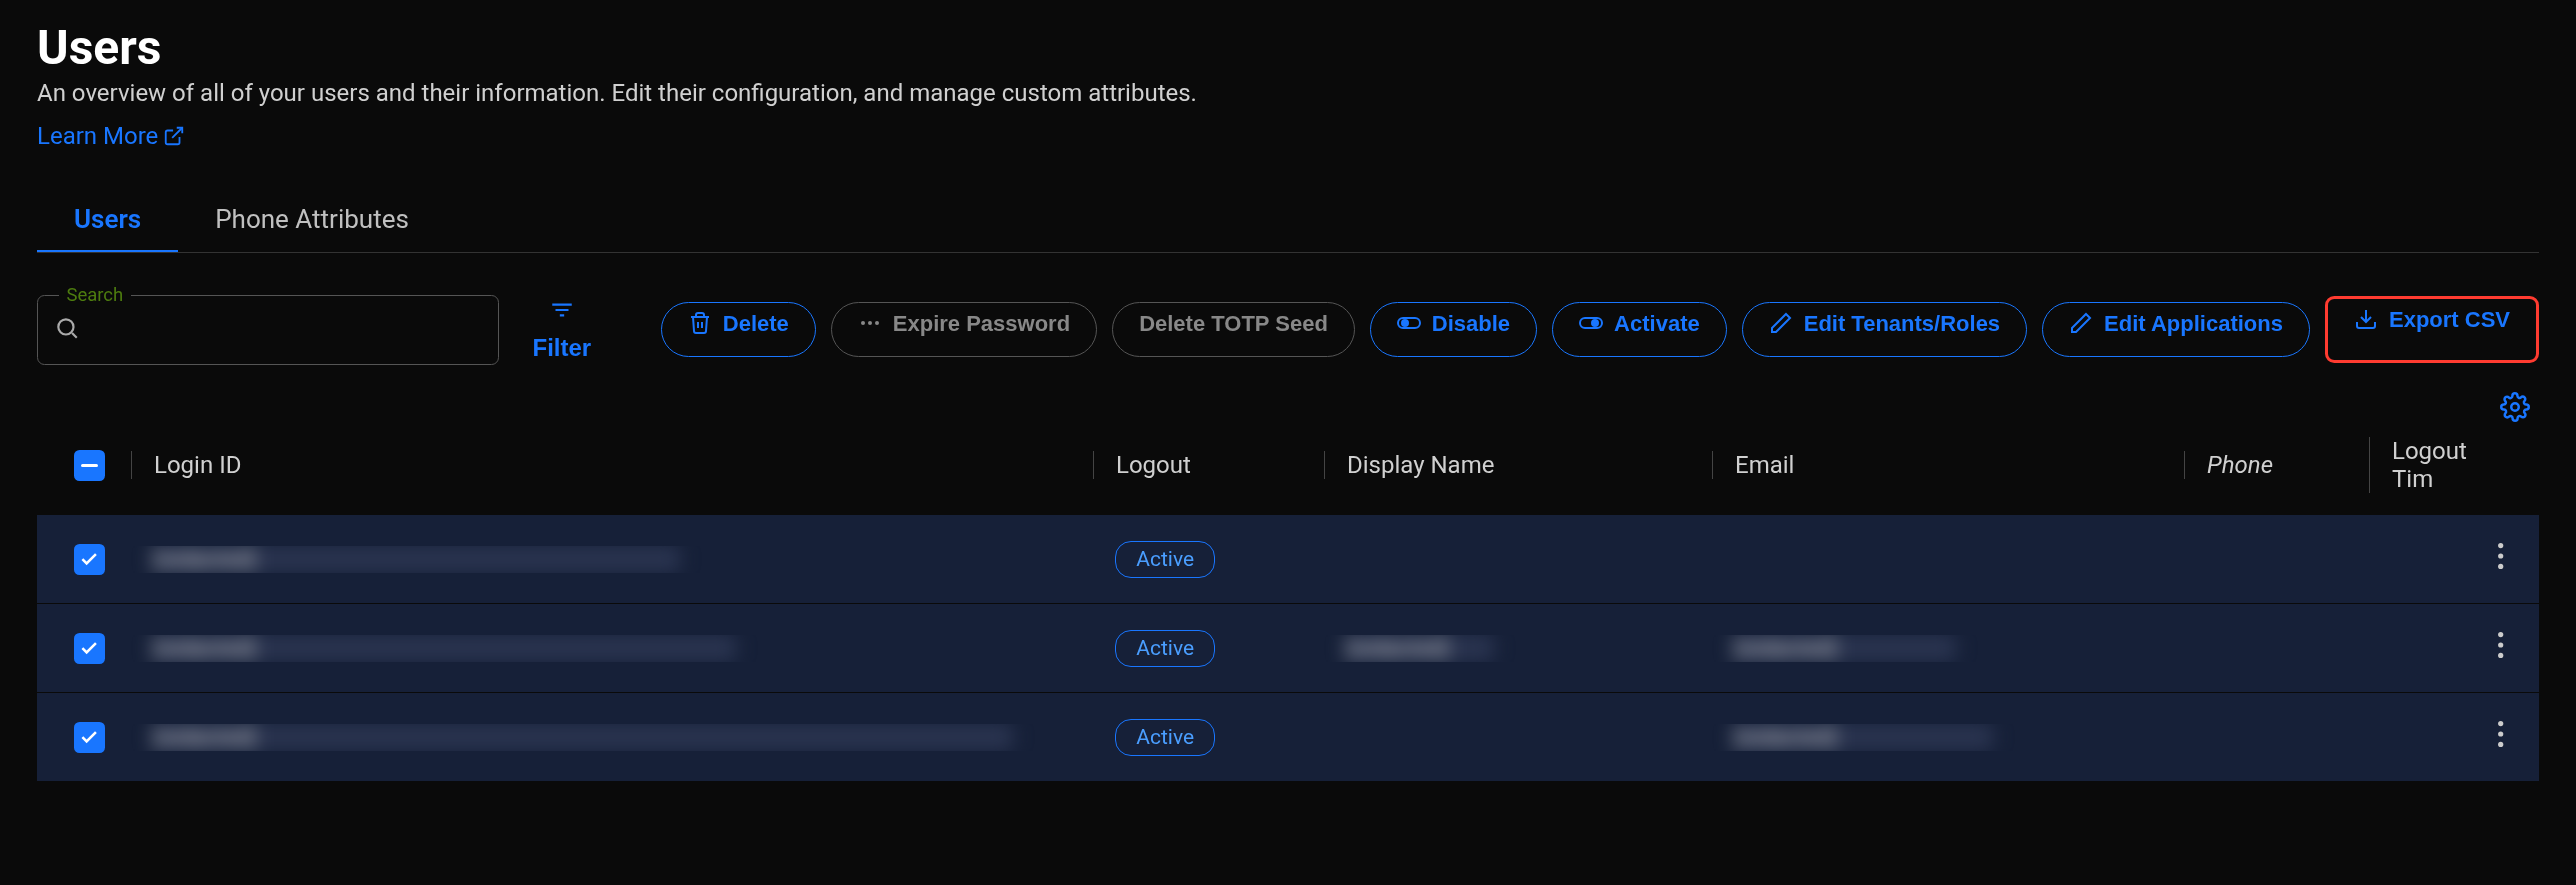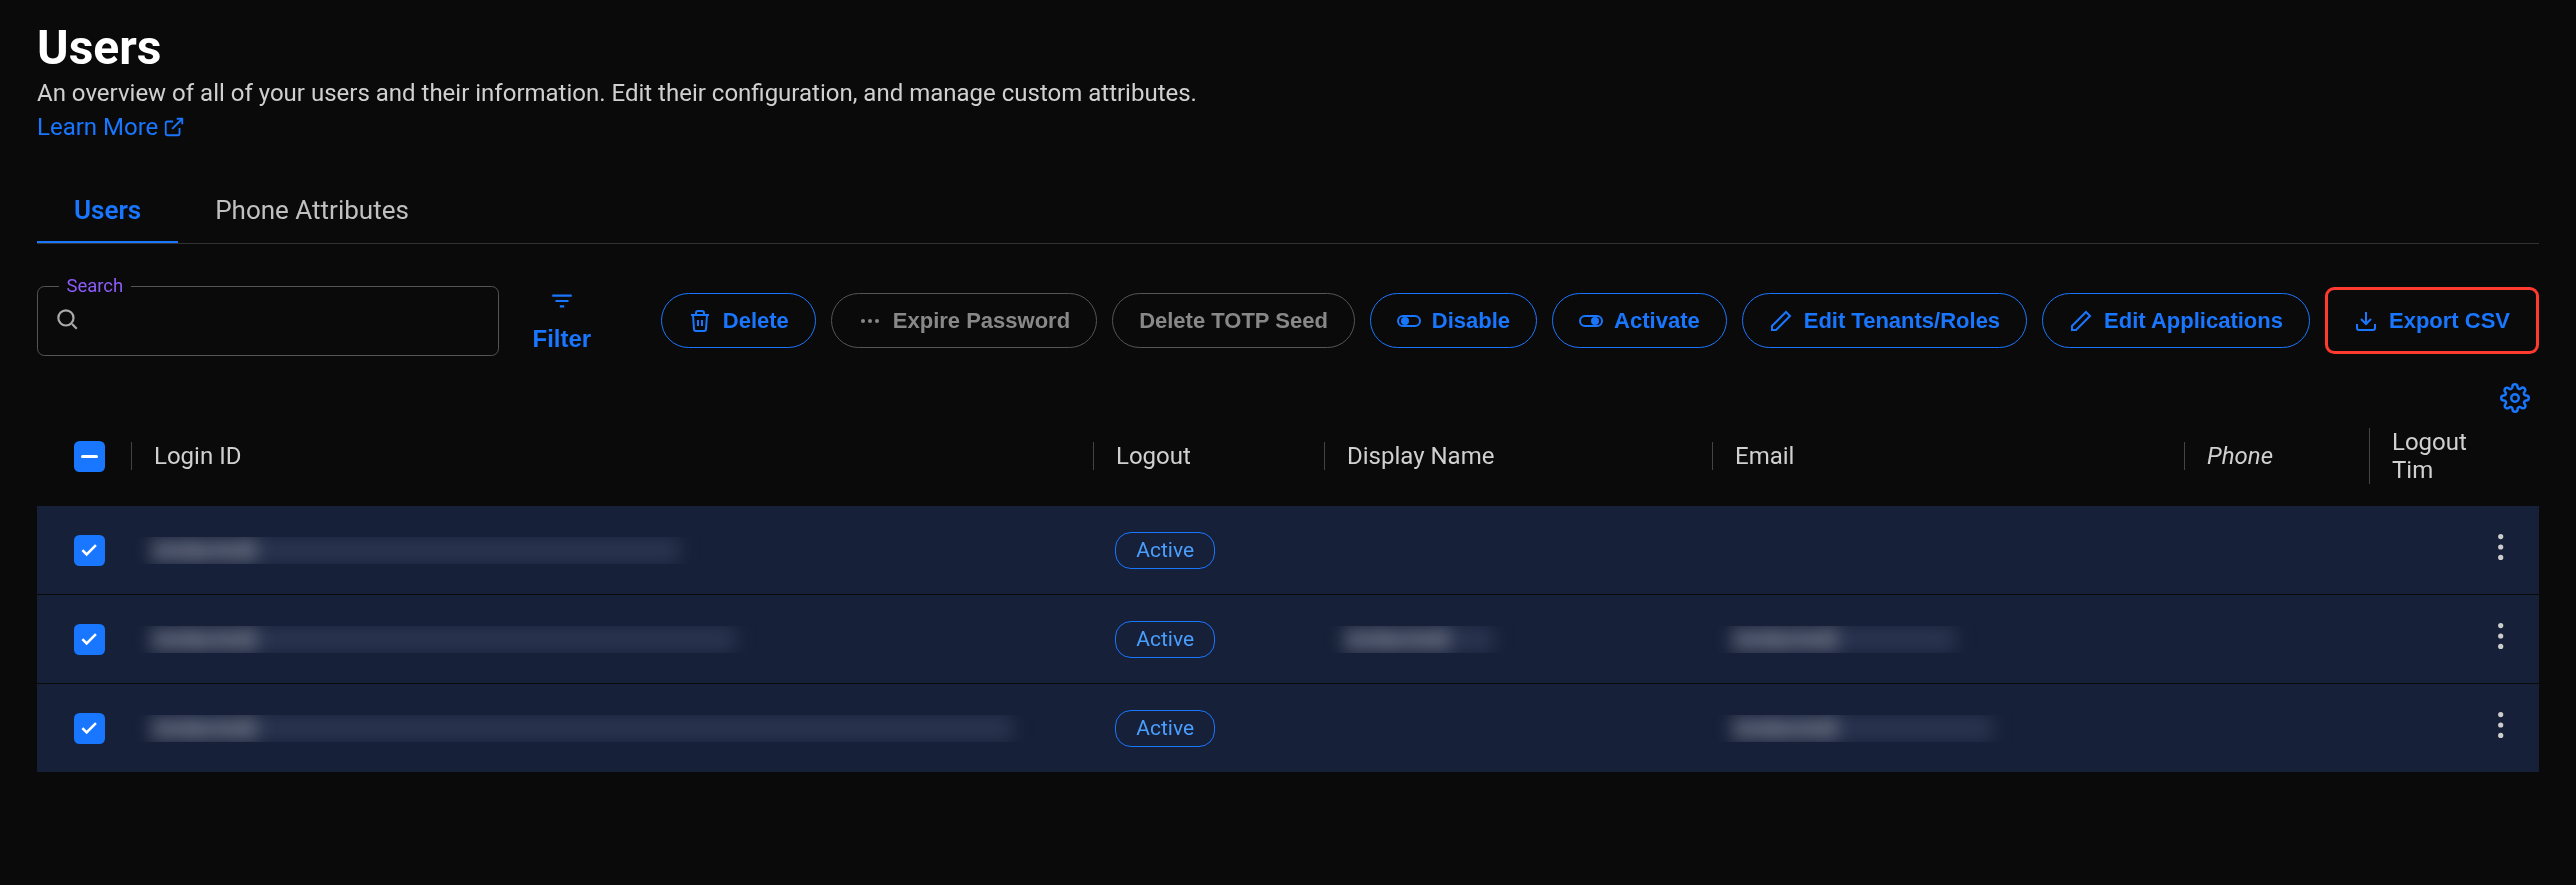--- a/index.html
+++ b/index.html
@@ -14,21 +14,21 @@
   }
   .page-title {
     font-size: 48px;
     font-weight: 700;
     color: #fff;
     margin-bottom: 3.7px;
   }
   .page-desc {
     font-size: 24px;
     color: #d0d0d0;
-    margin-bottom: 6px;
+    margin-bottom: 15px;
   }
   .learn-more {
     font-size: 24px;
     color: #1976ff;
     text-decoration: none;
     display: inline-flex;
     align-items: center;
     gap: 5px;
     cursor: pointer;
   }
@@ -61,21 +61,21 @@
     position: relative;
     width: 462px;
   }
   .search-legend {
     position: absolute;
     top: -11px;
     left: 22px;
     background: #0a0a0a;
     padding: 0 7.4px;
     font-size: 18.5px;
-    color: #8b5cf6;
+    color: #4d7c0f;
   }
   .search-input {
     width: 100%;
     height: 70px;
     background: transparent;
     border: 0.9px solid #555;
     border-radius: 7.4px;
     color: #fff;
     padding: 0 18.5px 0 55px;
     font-size: 22px;
@@ -96,24 +96,23 @@
     color: #1976ff;
     background: none;
     border: none;
     cursor: pointer;
     padding: 11px 18.5px;
     flex-direction: column;
   }
   .spacer { flex: 1; }
   .action-btn {
     display: inline-flex;
-    align-items: center;
     gap: 11px;
     height: 55px;
-    padding: 0 26px;
+    padding: 8px 26px;
     border-radius: 28px;
     border: 1.4px solid #1976ff;
     background: transparent;
     color: #1976ff;
     font-size: 22px;
     font-weight: 600;
     cursor: pointer;
     white-space: nowrap;
   }
   .action-btn.muted {

